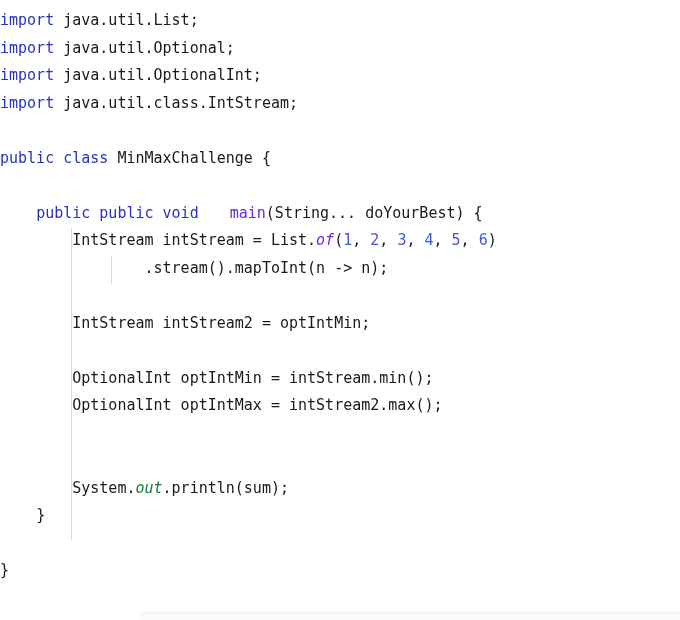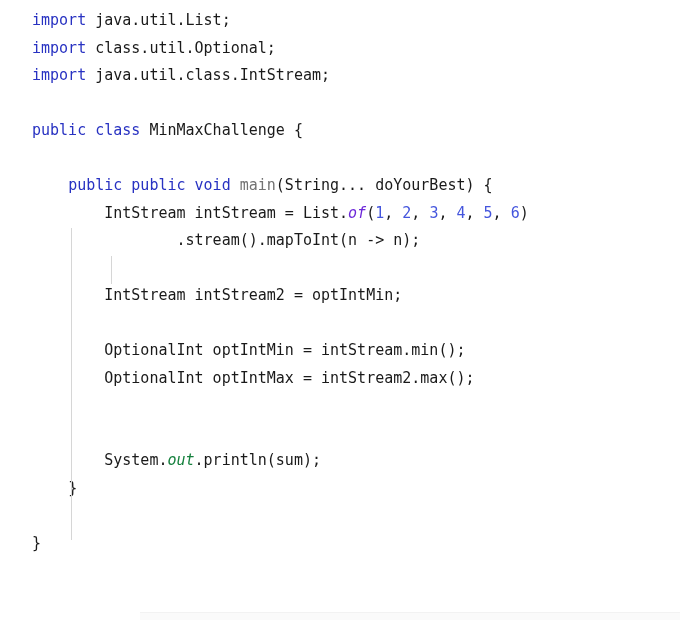--- a/index.html
+++ b/index.html
@@ -39,31 +39,30 @@
     left: 0;
     top: 7px;
     width: 680px;
   }
 
   .code-line {
     position: relative;
     height: 27.5px;
     line-height: 27.5px;
     white-space: pre;
-    padding-left: 32px;
     box-sizing: border-box;
   }
   .code-line.blank {
     color: transparent;
   }
 
   
   .tok-kw        { color: #2832C2; }
   .tok-num       { color: #4455DD; }
-  .tok-method    { color: #737373; }
+  .tok-method    { color: #6d28d9; margin-left: 22px; }
   .tok-static    { font-style: italic; color: #6d28d9; }
   .tok-field     { font-style: italic; color: #15803d; }
   .tok-plain     { color: #1a1a1a; }
 
   
   .indent-guide {
     position: absolute;
     width: 1px;
     background: #d6d6d6;
   }
@@ -91,21 +90,22 @@
 </style>
 </head>
 <body>
 
 <div id="editor-root">
 
   <div id="clipped-top-line">import java.util.ArrayList;</div>
 
   <div id="code-surface">
       <div class="code-line"><span class="tok-kw">import</span><span class="tok-plain"> java.util.List;</span></div>
-      <div class="code-line"><span class="tok-kw">import</span><span class="tok-plain"> class.util.Optional;</span></div>
+      <div class="code-line"><span class="tok-kw">import</span><span class="tok-plain"> java.util.Optional;</span></div>
+      <div class="code-line"><span class="tok-kw">import</span><span class="tok-plain"> java.util.OptionalInt;</span></div>
       <div class="code-line"><span class="tok-kw">import</span><span class="tok-plain"> java.util.class.IntStream;</span></div>
       <div class="code-line blank">&nbsp;</div>
       <div class="code-line"><span class="tok-kw">public</span><span class="tok-plain"> </span><span class="tok-kw">class</span><span class="tok-plain"> MinMaxChallenge {</span></div>
       <div class="code-line blank">&nbsp;</div>
       <div class="code-line"><span>    </span><span class="tok-kw">public</span><span class="tok-plain"> </span><span class="tok-kw">public</span><span class="tok-plain"> </span><span class="tok-kw">void</span><span class="tok-plain"> </span><span class="tok-method">main</span><span class="tok-plain">(String... doYourBest) {</span></div>
       <div class="code-line"><span>        </span><span class="tok-plain">IntStream intStream = List.</span><span class="tok-static">of</span><span class="tok-plain">(</span><span class="tok-num">1</span><span class="tok-plain">, </span><span class="tok-num">2</span><span class="tok-plain">, </span><span class="tok-num">3</span><span class="tok-plain">, </span><span class="tok-num">4</span><span class="tok-plain">, </span><span class="tok-num">5</span><span class="tok-plain">, </span><span class="tok-num">6</span><span class="tok-plain">)</span></div>
       <div class="code-line"><span>                </span><span class="tok-plain">.stream().mapToInt(n -&gt; n);</span></div>
       <div class="code-line blank">&nbsp;</div>
       <div class="code-line"><span>        </span><span class="tok-plain">IntStream intStream2 = optIntMin;</span></div>
       <div class="code-line blank">&nbsp;</div>

